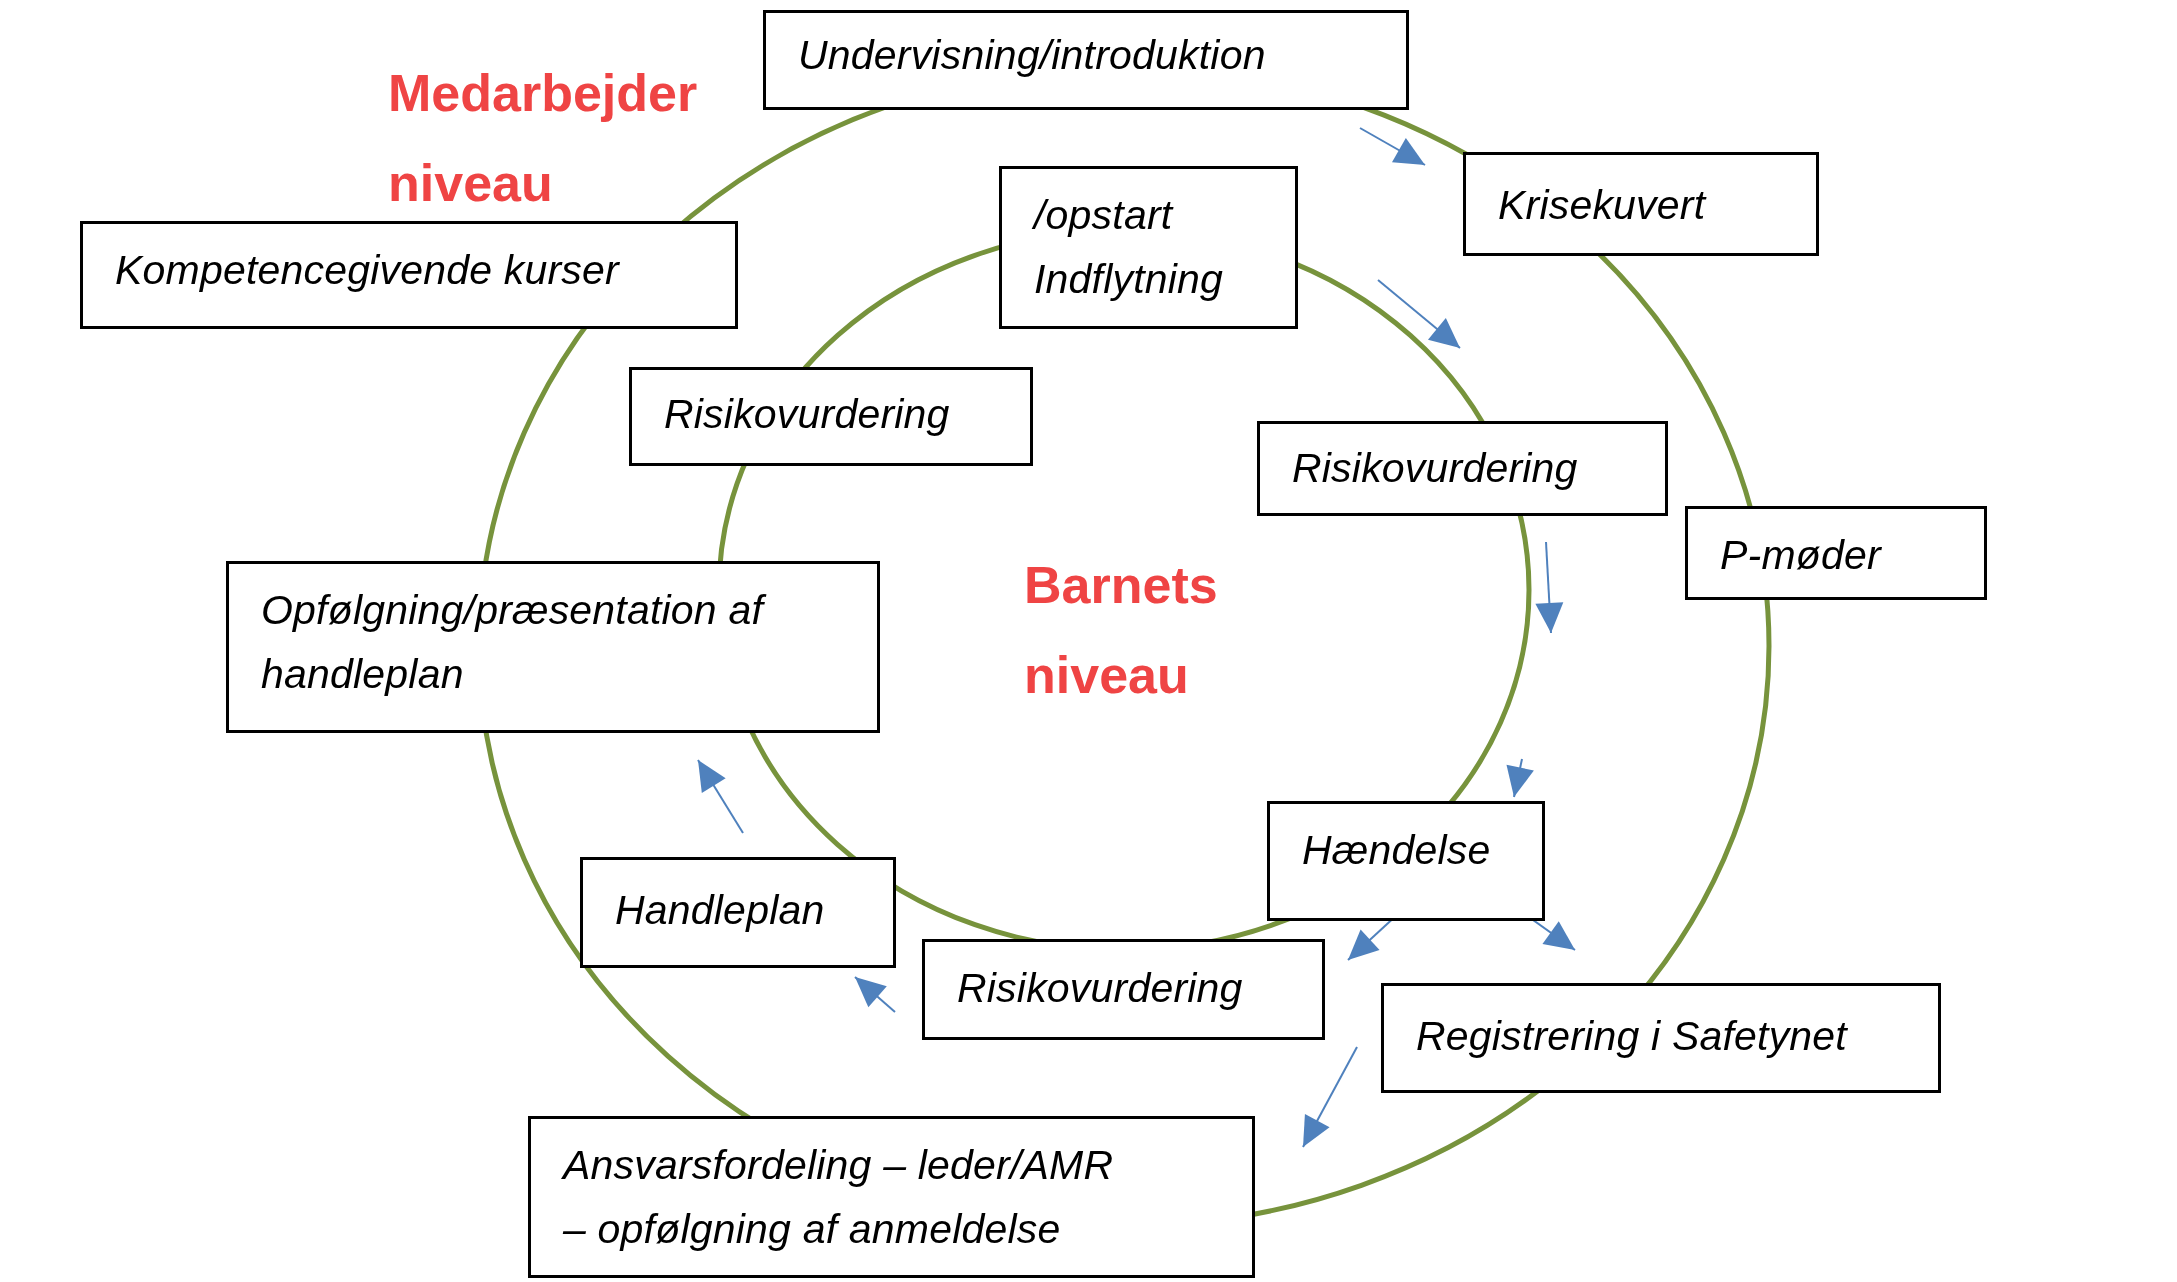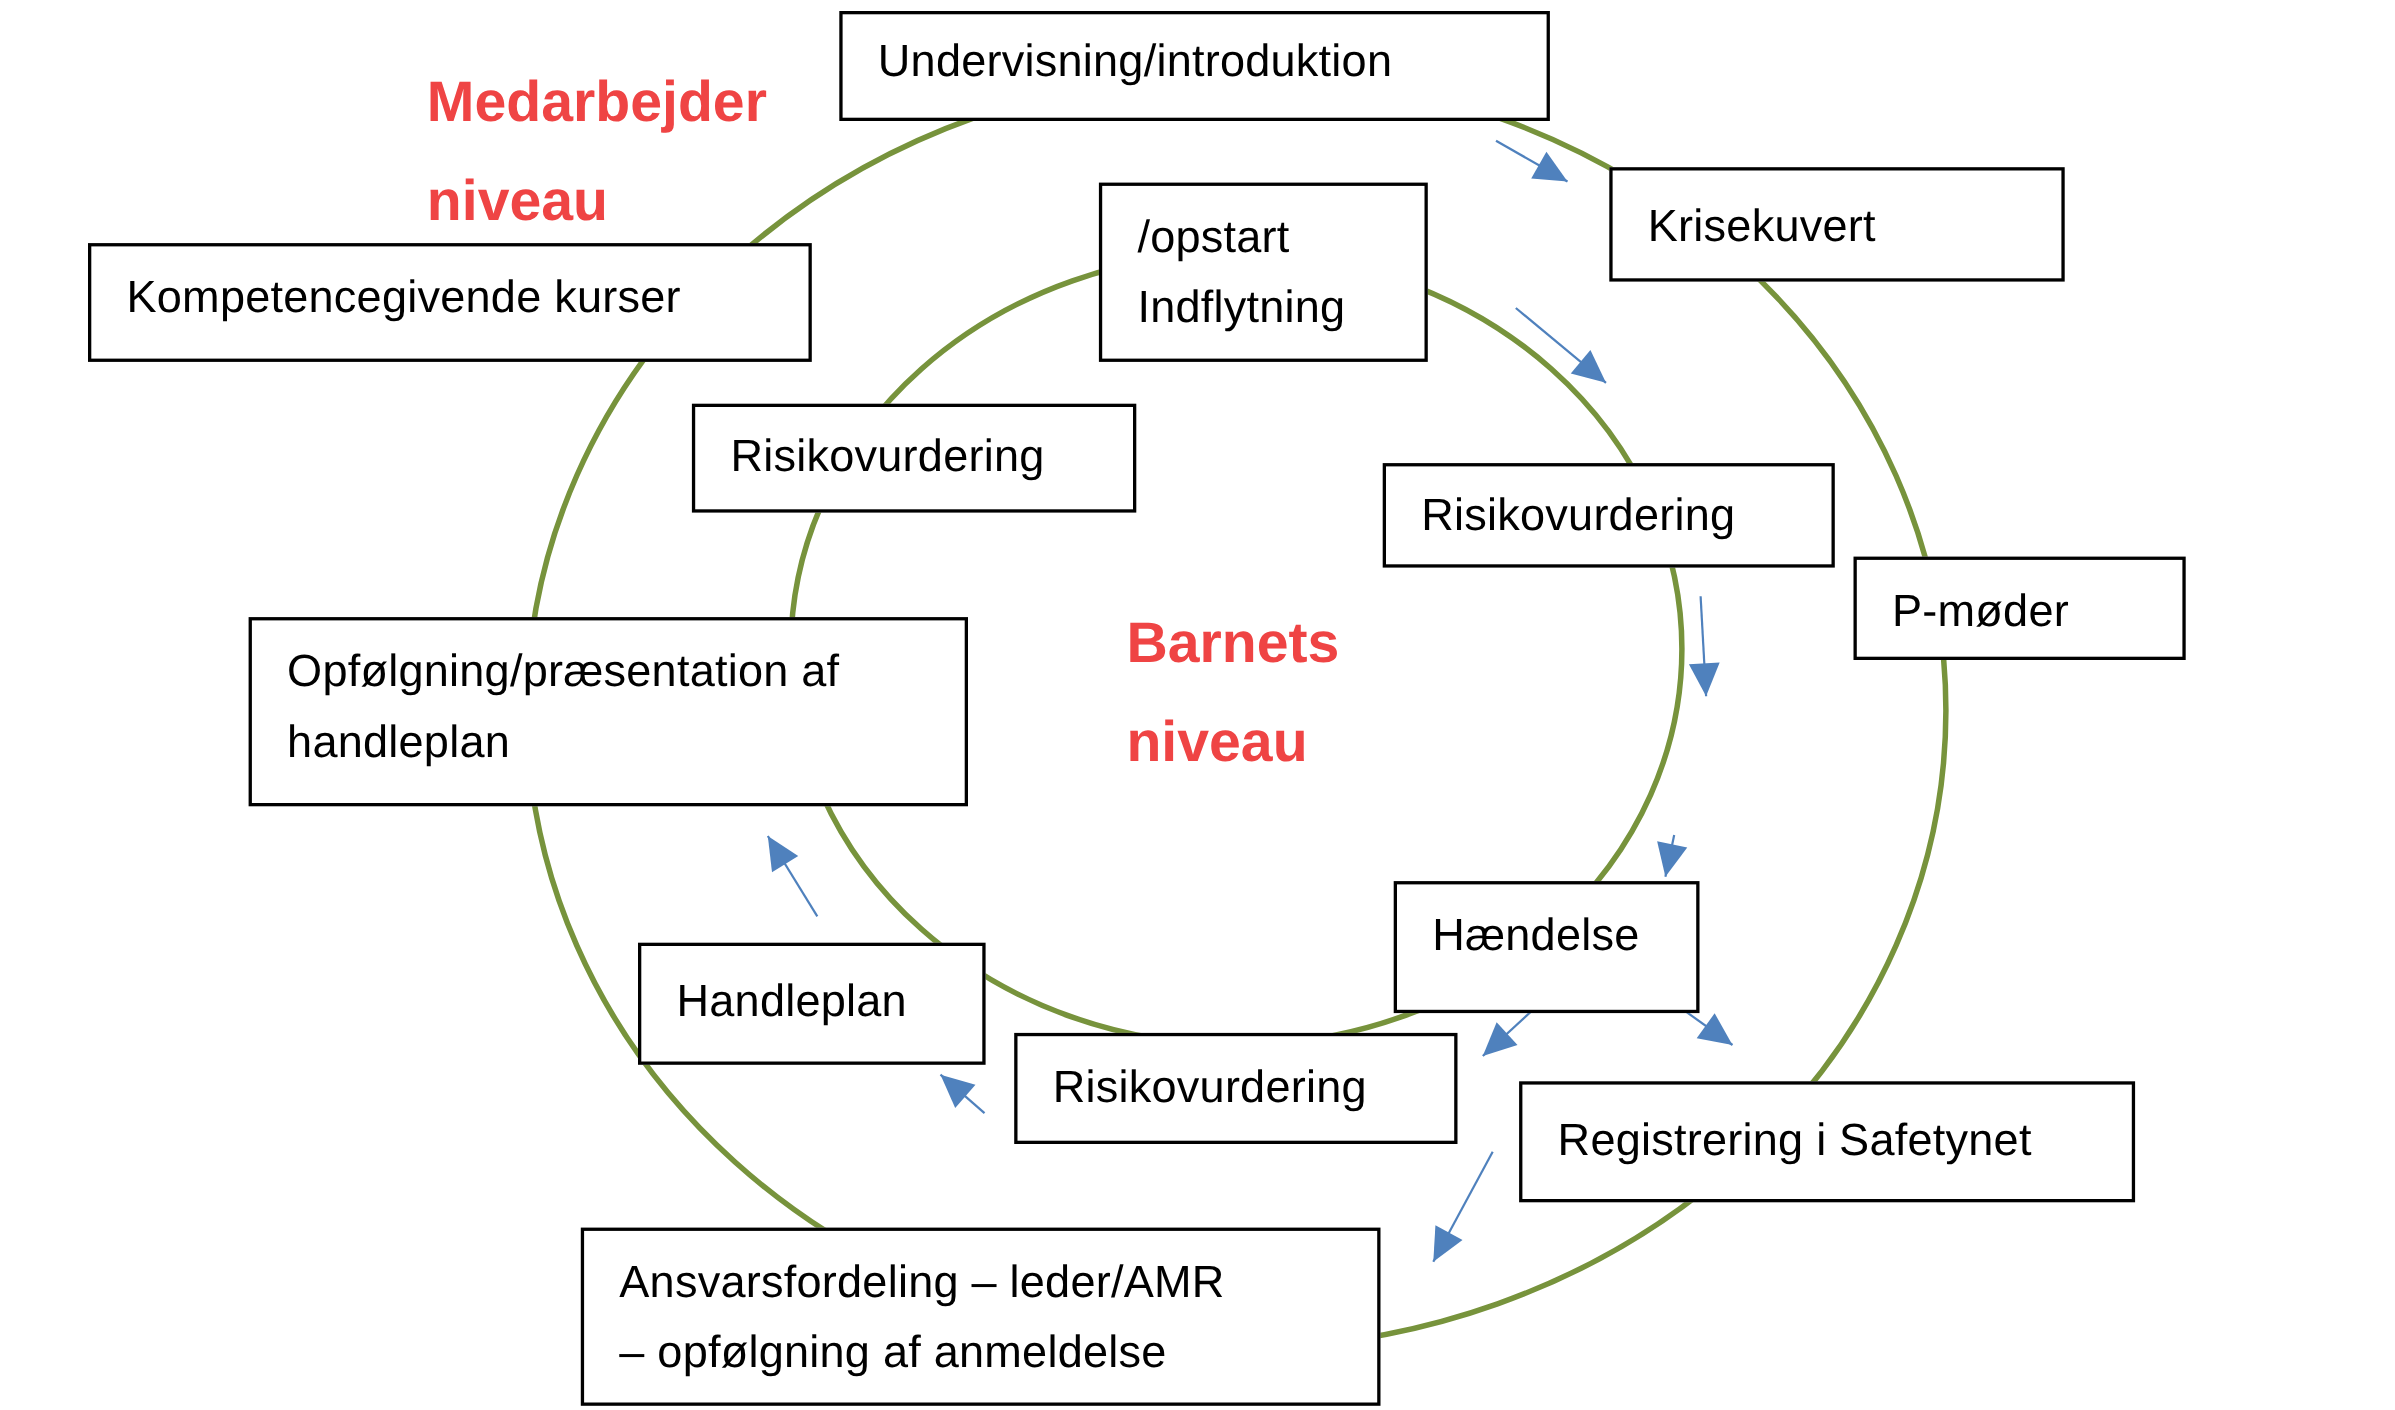--- a/index.html
+++ b/index.html
@@ -1,19 +1,19 @@
 <!DOCTYPE html>
 <html><head>
 <meta charset="utf-8">
 <style>
   html,body{margin:0;padding:0;background:#fff;}
   body{width:2177px;height:1282px;position:relative;overflow:hidden;font-family:"Liberation Sans",sans-serif;}
   #diagram{position:absolute;left:0;top:0;width:2177px;height:1282px;}
   .box{position:absolute;box-sizing:border-box;border:3px solid #000;background:#fff;color:#000;font-size:41px;line-height:64px;padding:10px 32px;font-family:"Liberation Sans",sans-serif;letter-spacing:0.2px;}
-  .box .line{display:block;white-space:nowrap;}
+  .box .line{display:block;white-space:nowrap;font-style:italic;}
   .label{position:absolute;font-weight:bold;font-size:52px;line-height:90px;color:#ef4444;font-family:"Liberation Sans",sans-serif;}
   .label .line{display:block;}
 </style>
 </head>
 <body>
 
 <svg id="diagram" viewBox="0 0 2177 1282" xmlns="http://www.w3.org/2000/svg">
   <defs>
     <marker id="arrowhead" markerWidth="10" markerHeight="10" refX="8" refY="5" orient="auto" markerUnits="userSpaceOnUse" viewBox="0 0 10 10">
       <path d="M0,0 L10,5 L0,10 z" fill="#4F81BD"></path>
@@ -49,21 +49,21 @@
 </div>
 
 <div class="label" style="left:1024px;top:540px;">
   <span class="line">Barnets</span>
   <span class="line">niveau</span>
 </div>
 
 <div class="box" style="left:763px;top:10px;width:646px;height:100px;">
   <span class="line">Undervisning/introduktion</span>
 </div>
-<div class="box" style="left:1463px;top:152px;width:414px;height:104px;padding-top:18px;">
+<div class="box" style="left:1463px;top:152px;width:356px;height:104px;padding-top:18px;">
   <span class="line">Krisekuvert</span>
 </div>
 <div class="box" style="left:1685px;top:506px;width:302px;height:94px;padding-top:14px;">
   <span class="line">P-møder</span>
 </div>
 <div class="box" style="left:1381px;top:983px;width:560px;height:110px;padding-top:18px;">
   <span class="line">Registrering i Safetynet</span>
 </div>
 <div class="box" style="left:528px;top:1116px;width:727px;height:162px;padding-top:14px;padding-left:32px;">
   <span class="line">Ansvarsfordeling – leder/AMR</span>

